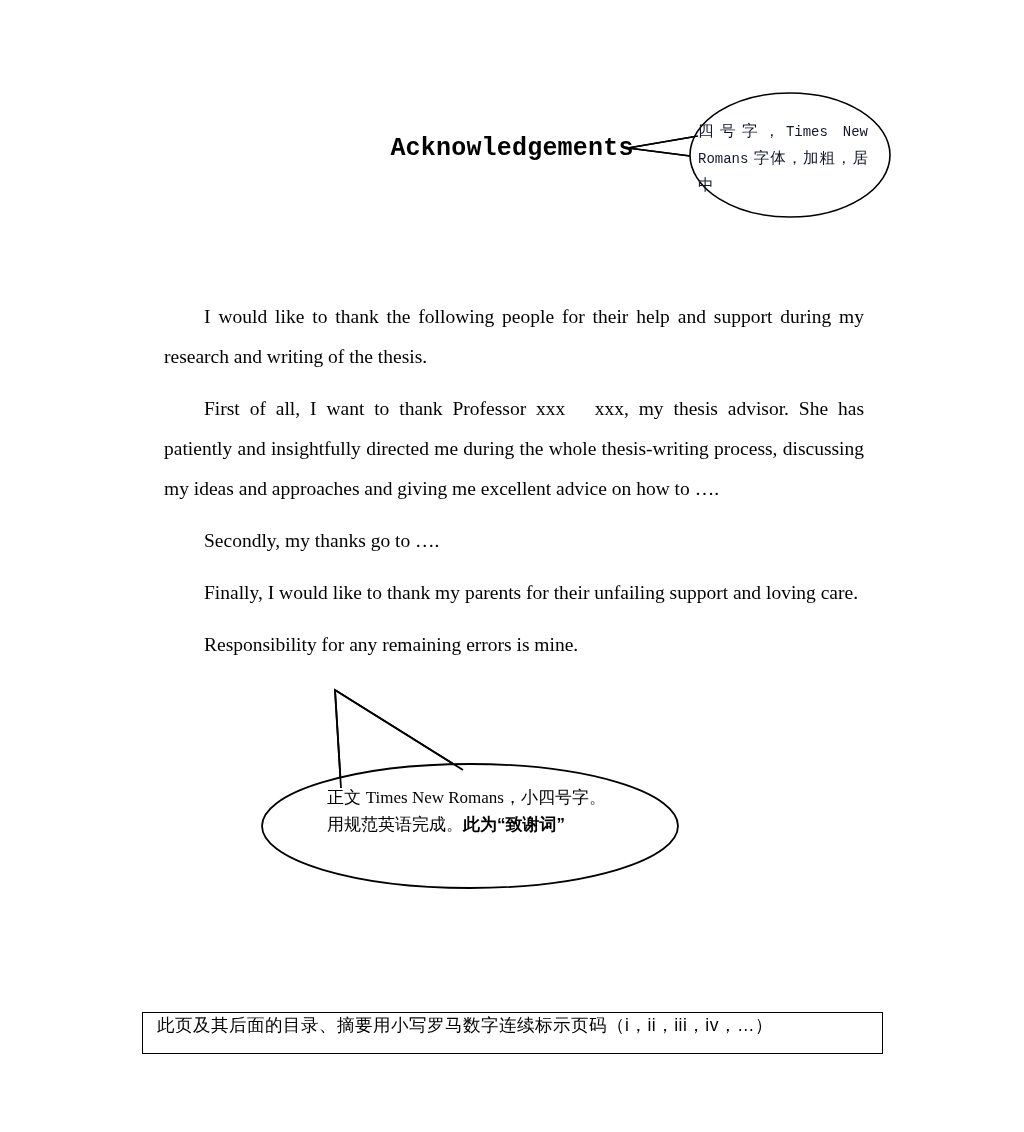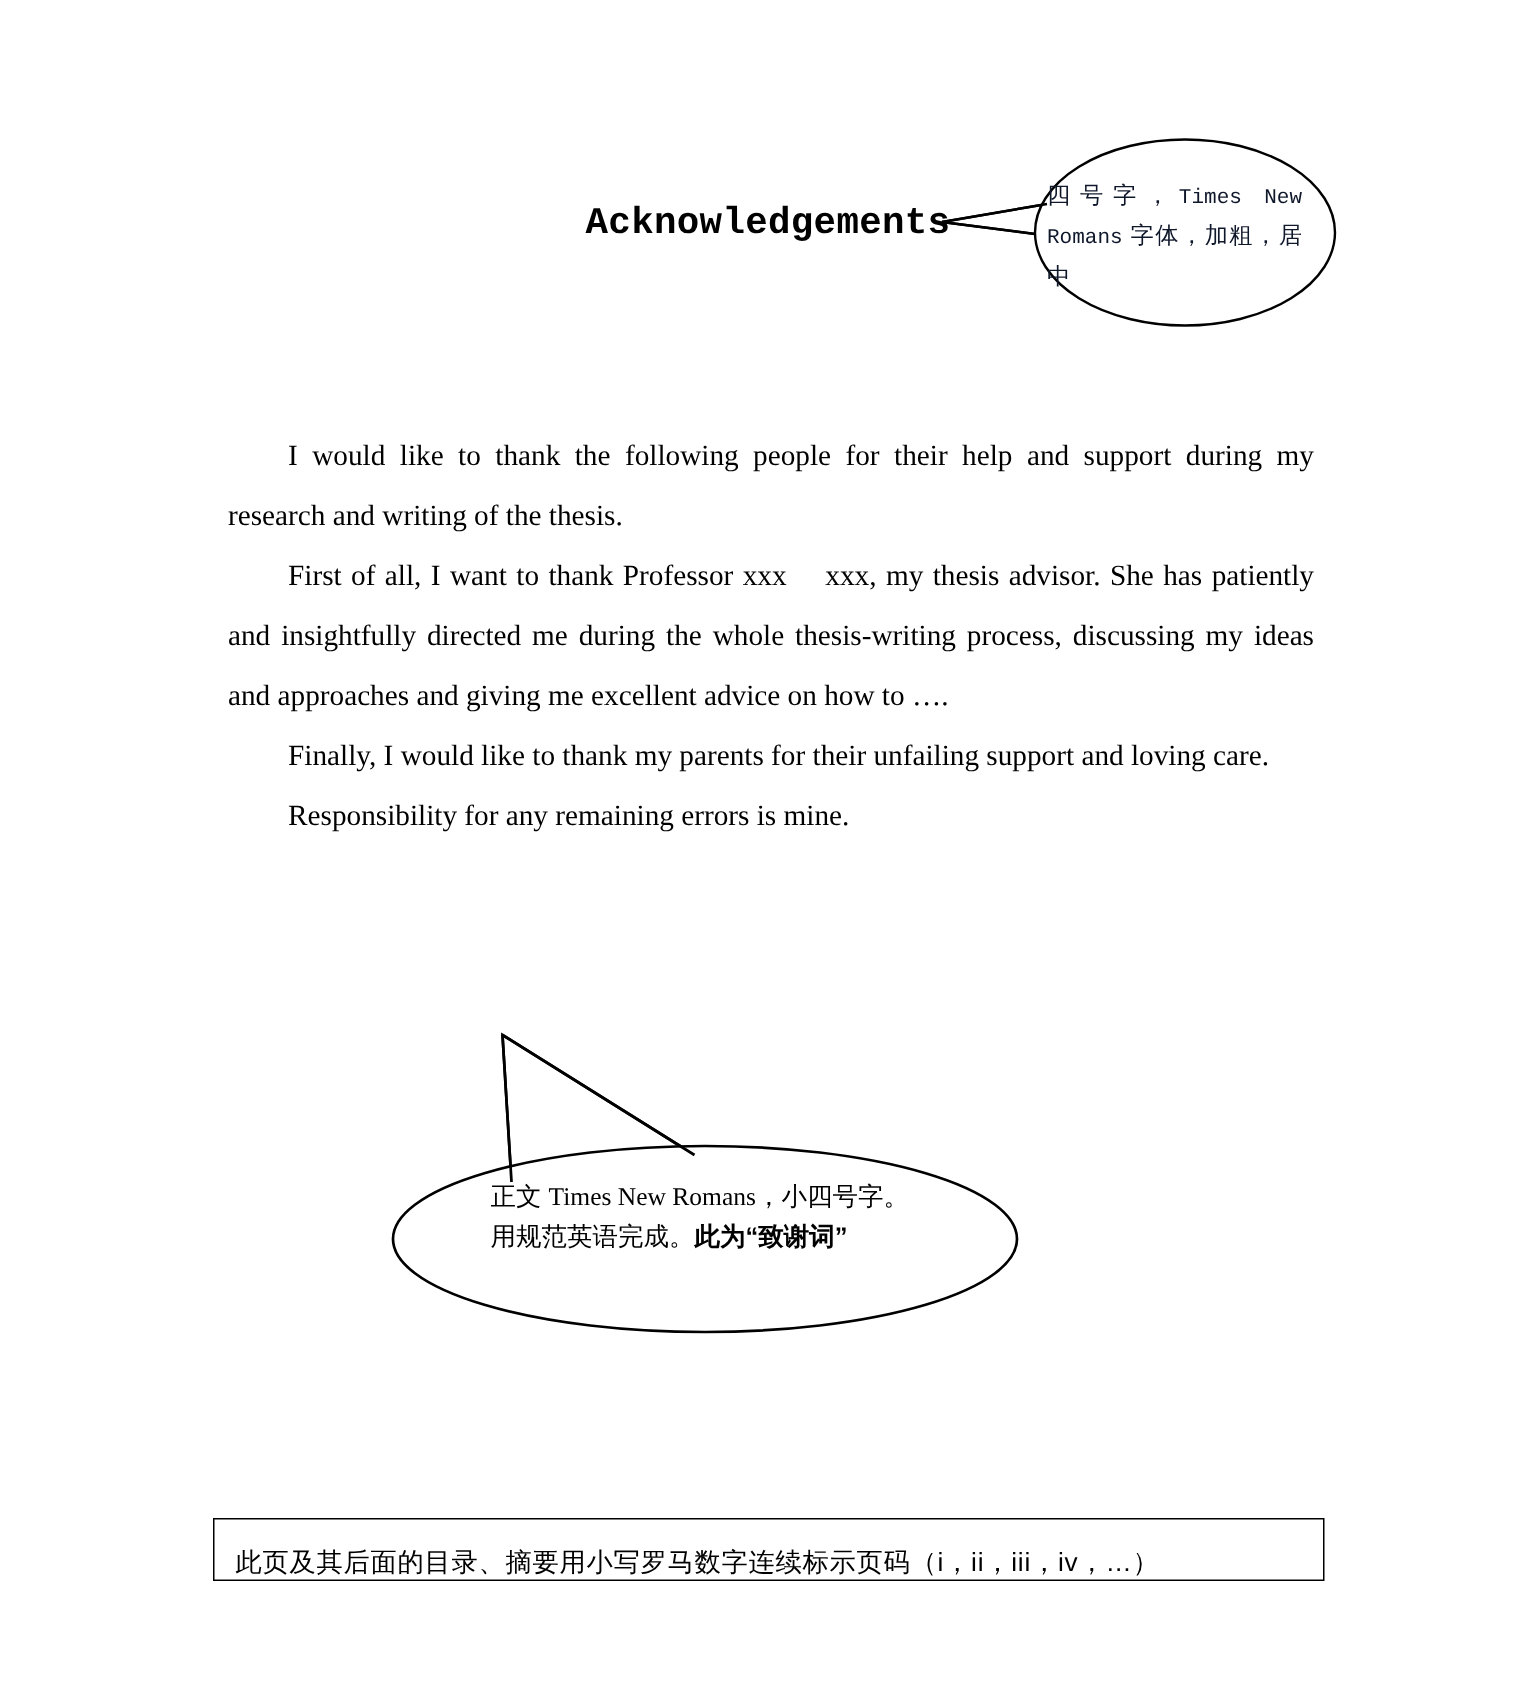--- a/index.html
+++ b/index.html
@@ -35,21 +35,21 @@
     left: 152px;
     top: 285px;
     width: 724px;
   }
   .para {
     font-family: "Liberation Serif", serif;
     font-size: 19.5px;
     line-height: 40px;
     text-align: justify;
     text-indent: 40px;
-    margin: 0;
+    margin: 12px;
     hyphens: none;
   }
 
   
   #callout-top {
     position: absolute;
     left: 620px;
     top: 78px;
     width: 290px;
     height: 150px;
@@ -107,35 +107,36 @@
   
   #footer-note {
     position: absolute;
     left: 142px;
     top: 1012px;
     width: 741px;
     height: 42px;
     border: 1.5px solid #000;
     box-sizing: border-box;
     display: flex;
-    align-items: flex-end;
+    align-items: flex-start;
     padding-left: 14px;
     font-family: "Liberation Sans", sans-serif;
     font-size: 17.5px;
     letter-spacing: 0.5px;
   }
 </style>
 </head>
 <body>
 
 <div id="page-title">Acknowledgements</div>
 
 <div id="body-text">
   <p class="para">I would like to thank the following people for their help and support during my research and writing of the thesis.</p>
   <p class="para">First of all, I want to thank Professor xxx  xxx, my thesis advisor. She has patiently and insightfully directed me during the whole thesis-writing process, discussing my ideas and approaches and giving me excellent advice on how to ….</p>
+  <p class="para">Secondly, my thanks go to ….</p>
   <p class="para">Finally, I would like to thank my parents for their unfailing support and loving care.</p>
   <p class="para">Responsibility for any remaining errors is mine.</p>
 </div>
 
 <div id="callout-top">
   <svg width="290" height="150" viewBox="0 0 290 150">
     <path d="M8 70 L78 58 L70 78 Z" fill="#ffffff" stroke="#000000" stroke-width="1.6" stroke-linejoin="miter"></path>
     <ellipse cx="170" cy="77" rx="100" ry="62" fill="#ffffff" stroke="#000000" stroke-width="1.6"></ellipse>
     <path d="M8 70 L78 58" fill="none" stroke="#000000" stroke-width="1.6"></path>
     <path d="M8 70 L70 78" fill="none" stroke="#000000" stroke-width="1.6"></path>

